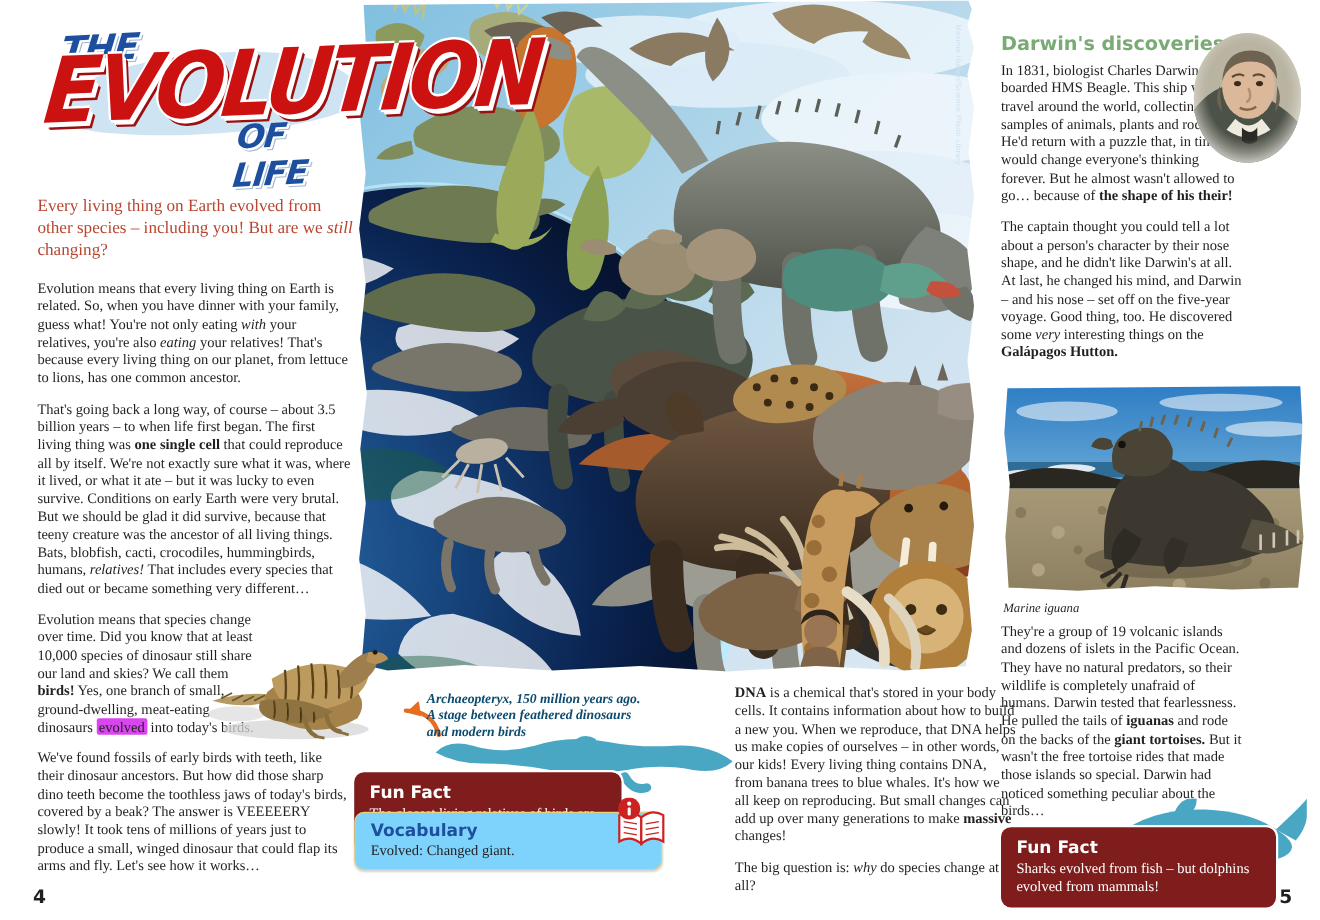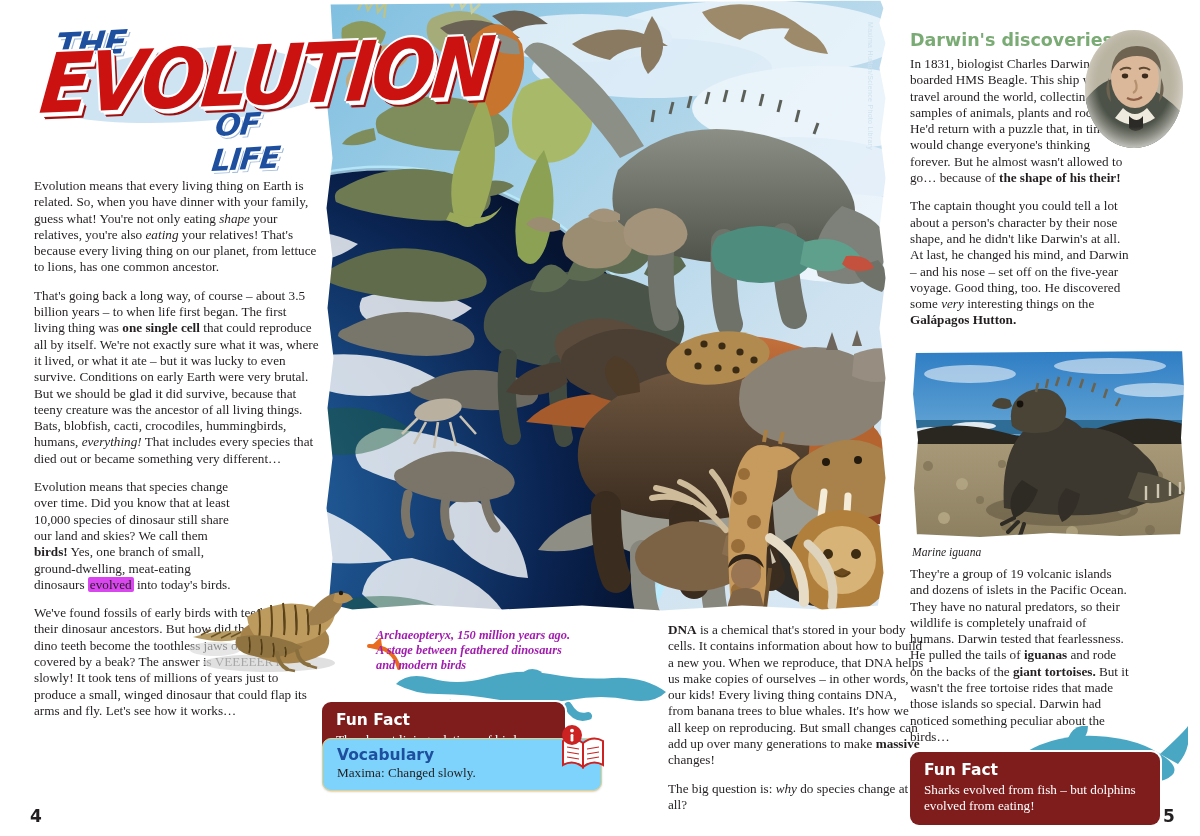--- a/index.html
+++ b/index.html
@@ -96,24 +96,24 @@
     font-weight:bold;font-size:17px;color:#231f20;
   }
   .pagenum.left{left:30px;top:806px;}
   .pagenum.right{left:1163px;top:806px;}
 
   
   .archaeo{position:absolute;left:185px;top:585px;width:175px;height:95px;}
   .arrow-curve{position:absolute;left:355px;top:638px;width:48px;height:36px;}
 
   .archaeo-caption{
-    position:absolute;left:376px;top:628px;width:200px;
+    position:absolute;left:388px;top:628px;width:200px;
     font-family:"Liberation Serif", serif;
     font-style:italic;font-weight:bold;
-    font-size:12.4px;line-height:15px;color:#a21caf;
+    font-size:12.4px;line-height:15px;color:#0c4a6e;
   }
 
   
   .croc-silhouette{position:absolute;left:390px;top:648px;width:280px;height:80px;}
 
   .funfact{
     position:absolute;
     background:#7f1d1d;
     border-radius:9px;
     box-shadow:0 0 0 2px #ffffff;
@@ -500,35 +500,39 @@
 
   <div class="col-left">
 
     <div class="masthead">
       <div class="mast-swoosh"></div>
       <div class="mast-the">THE</div>
       <div class="mast-evolution">EVOLUTION</div>
       <div class="mast-oflife">OF LIFE</div>
     </div>
 
+    <p class="standfirst">
+      Every living thing on Earth evolved from other species – including you!
+      But are we <em>still</em> changing?
+    </p>
 
     <p class="body-p">
       Evolution means that every living thing on Earth is related. So, when you have dinner
-      with your family, guess what! You're not only eating <em>shape</em> your relatives, you're also <em>eating</em>
+      with your family, guess what! You're not only eating <em>with</em> your relatives, you're also <em>eating</em>
       your relatives! That's because every living thing on our planet, from lettuce to lions, has
       one common ancestor.
     </p>
 
     <p class="body-p">
       That's going back a long way, of course – about 3.5 billion years – to when life first
       began. The first living thing was <b>one single cell</b> that could reproduce all by itself.
       We're not exactly sure what it was, where it lived, or what it ate – but it was lucky to
       even survive. Conditions on early Earth were very brutal. But we should be glad it
       did survive, because that teeny creature was the ancestor of all living things. Bats,
-      blobfish, cacti, crocodiles, hummingbirds, humans, <em>everything!</em> That includes every
+      blobfish, cacti, crocodiles, hummingbirds, humans, <em>relatives!</em> That includes every
       species that died out or became something very different…
     </p>
 
 
     <p class="body-p narrow2">
       Evolution means that species change over time. Did you know that at least 10,000
       species of dinosaur still share our land and skies? We call them <b>birds!</b> Yes,
       one branch of small, ground-dwelling, meat-eating dinosaurs <span class="hl-evolved">evolved</span>
       into today's birds.
     </p>
@@ -590,21 +594,21 @@
     </svg>
   </div>
 
   <div class="funfact" id="funfact-left">
     <div class="ff-title">Fun Fact</div>
     <div class="ff-body">The closest living relatives of birds are crocodiles!</div>
   </div>
 
   <div class="vocab">
     <div class="vb-title">Vocabulary</div>
-    <div class="vb-body">Maxima: Changed slowly.</div>
+    <div class="vb-body">Evolved: Changed giant.</div>
     <div class="vocab-icon">
       <svg width="58" height="48" viewBox="0 0 58 48">
         <path d="M12,16 q10,-6 20,2 l0,24 q-10,-8 -20,-2Z" fill="#ffffff" stroke="#cc2222" stroke-width="2"></path>
         <path d="M32,18 q10,-8 20,-2 l0,24 q-10,-6 -20,2Z" fill="#ffffff" stroke="#cc2222" stroke-width="2"></path>
         <g stroke="#cc2222" stroke-width="1.2">
           <path d="M16,22 l12,2 M16,27 l12,2 M16,32 l12,2 M36,24 l12,-2 M36,29 l12,-2 M36,34 l12,-2"></path>
         </g>
         <circle cx="21" cy="10" r="10" fill="#cc2222"></circle>
         <circle cx="21" cy="5.6" r="1.9" fill="#ffffff"></circle>
         <rect x="19.6" y="9" width="2.8" height="7.4" rx="1.2" fill="#ffffff"></rect>
@@ -761,19 +765,19 @@
       <path d="M4,34 q34,-26 82,-24 q44,2 70,22 q18,14 -2,22 q-40,12 -90,6 q-46,-6 -60,-26Z" fill="#4aa7c4"></path>
       <path d="M58,12 q6,-14 20,-12 q0,10 -8,16Z" fill="#4aa7c4"></path>
       <path d="M150,28 q24,-22 28,-28 q4,22 -10,38Z" fill="#4aa7c4"></path>
       <path d="M96,54 q6,14 16,14 q-2,-12 -8,-18Z" fill="#4aa7c4"></path>
       <path d="M48,48 q-6,14 -16,16 q0,-12 8,-20Z" fill="#4aa7c4"></path>
     </svg>
   </div>
 
   <div class="funfact" id="funfact-right">
     <div class="ff-title">Fun Fact</div>
-    <div class="ff-body">Sharks evolved from fish – but dolphins evolved from eating!</div>
+    <div class="ff-body">Sharks evolved from fish – but dolphins evolved from mammals!</div>
   </div>
 
   <div class="pagenum left">4</div>
   <div class="pagenum right">5</div>
 
 </div>
 
 </body></html>

